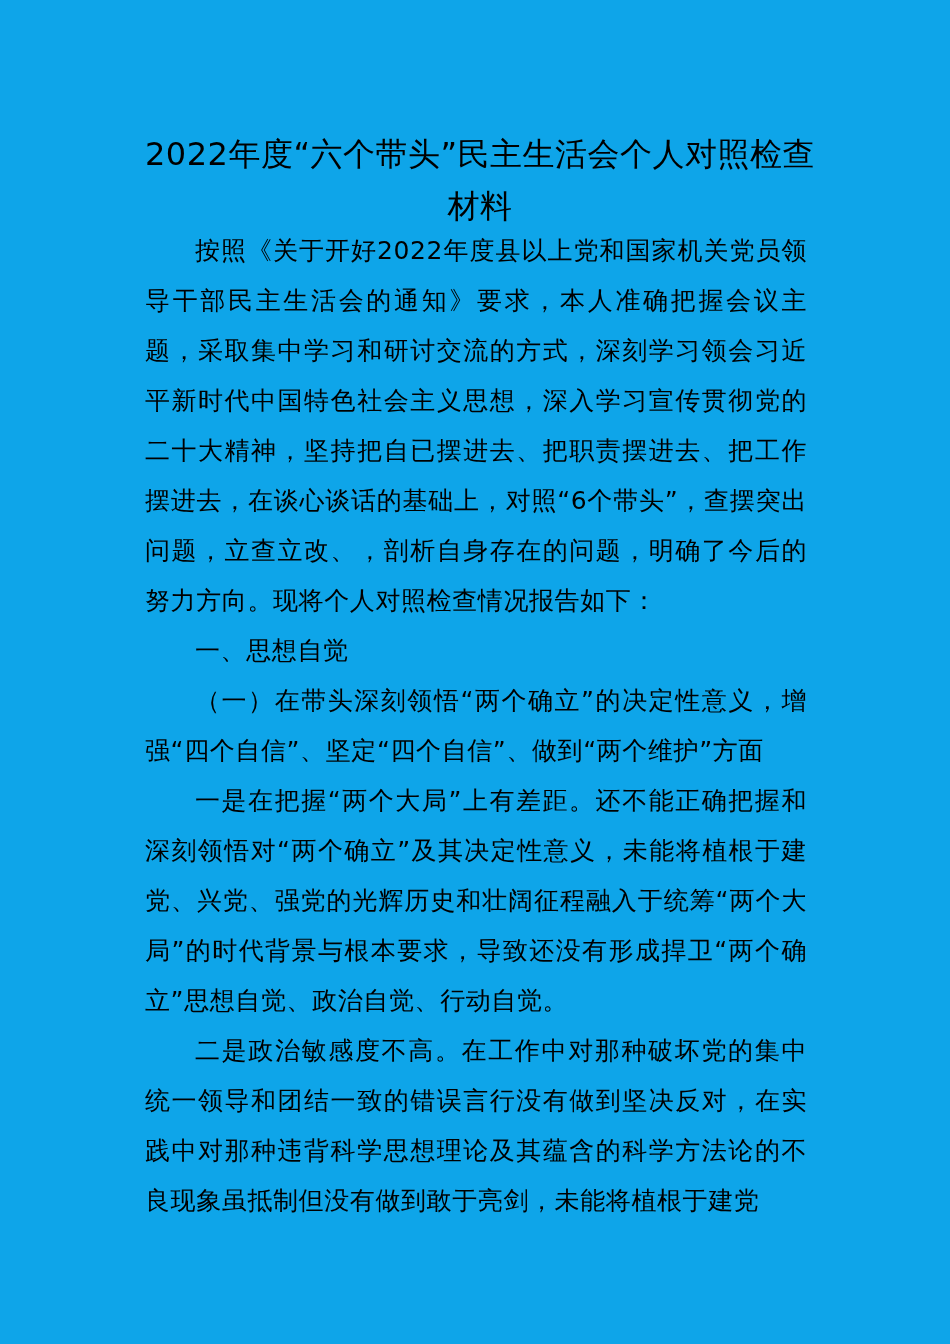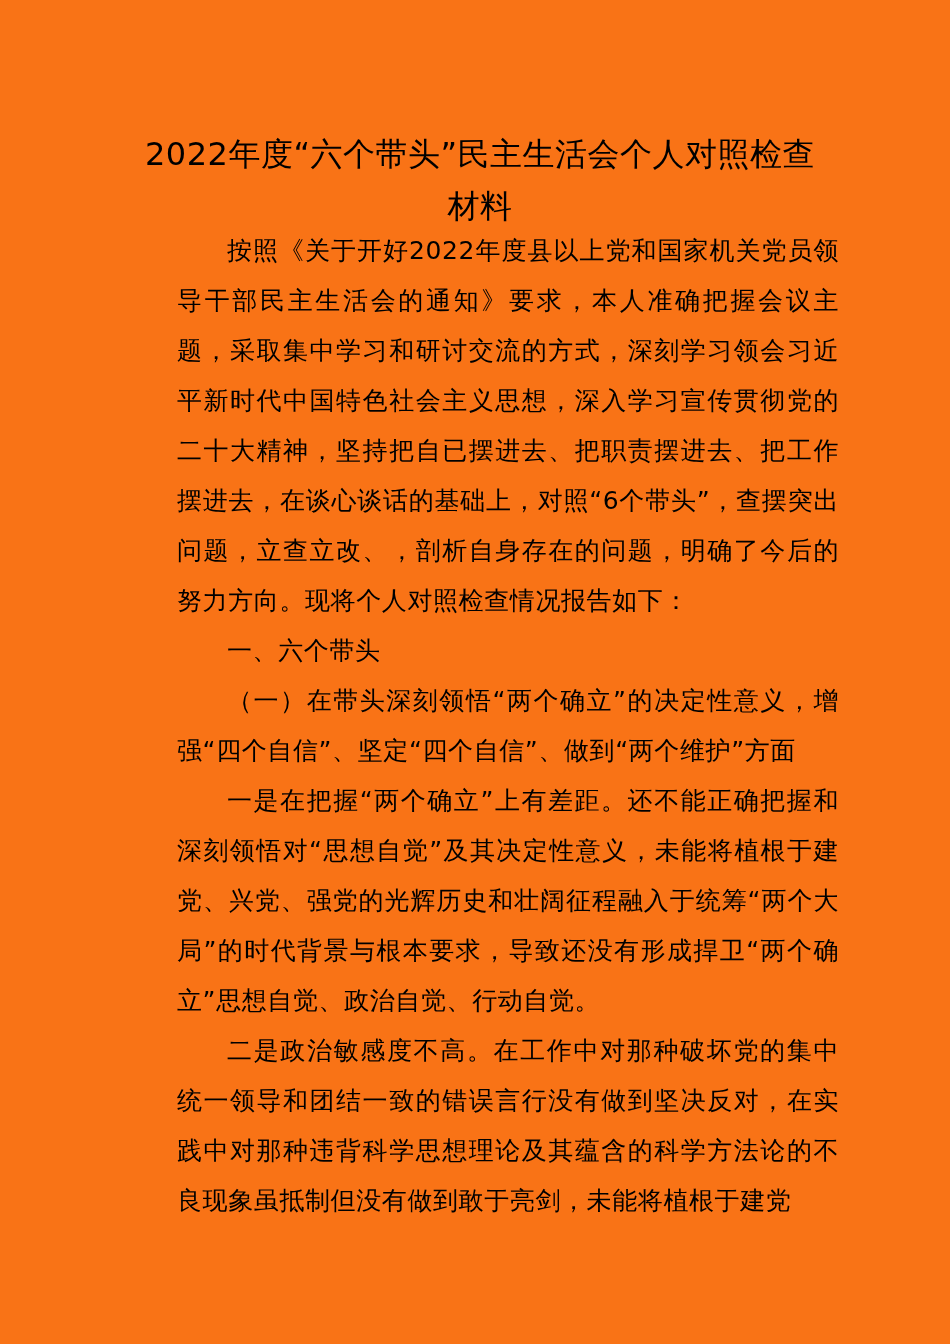--- a/index.html
+++ b/index.html
@@ -14,21 +14,21 @@
       overflow: hidden;
       color: #000000;
       font-family: "DejaVu Sans", "Liberation Sans", sans-serif;
     }
     .page {
       position: absolute;
       left: 0;
       top: 0;
       width: 950px;
       height: 1344px;
-      background: #f97316;
+      background: #0ea5e9;
     }
     .title {
       position: absolute;
       left: 140px;
       top: 128px;
       width: 680px;
       text-align: center;
       font-size: 32px;
       line-height: 52px;
       font-weight: normal;
@@ -37,37 +37,36 @@
     }
     .body-text {
       position: absolute;
       left: 145px;
       top: 226px;
       width: 662px;
       font-size: 25px;
       line-height: 50px;
       text-align: justify;
       letter-spacing: 0.6px;
-      margin-left: 32px;
     }
     .para {
       margin: 0;
       text-indent: 2em;
     }
     .heading {
       margin: 0;
       text-indent: 2em;
     }
   </style>
 </head>
 <body>
 
 <div class="page">
   <h1 class="title">2022年度“六个带头”民主生活会个人对照检查材料</h1>
 
   <div class="body-text">
     <p class="para">按照《关于开好2022年度县以上党和国家机关党员领导干部民主生活会的通知》要求，本人准确把握会议主题，采取集中学习和研讨交流的方式，深刻学习领会习近平新时代中国特色社会主义思想，深入学习宣传贯彻党的二十大精神，坚持把自已摆进去、把职责摆进去、把工作摆进去，在谈心谈话的基础上，对照“6个带头”，查摆突出问题，立查立改、，剖析自身存在的问题，明确了今后的努力方向。现将个人对照检查情况报告如下：</p>
-    <p class="heading">一、六个带头</p>
+    <p class="heading">一、思想自觉</p>
     <p class="heading">（一）在带头深刻领悟“两个确立”的决定性意义，增强“四个自信”、坚定“四个自信”、做到“两个维护”方面</p>
-    <p class="para">一是在把握“两个确立”上有差距。还不能正确把握和深刻领悟对“思想自觉”及其决定性意义，未能将植根于建党、兴党、强党的光辉历史和壮阔征程融入于统筹“两个大局”的时代背景与根本要求，导致还没有形成捍卫“两个确立”思想自觉、政治自觉、行动自觉。</p>
+    <p class="para">一是在把握“两个大局”上有差距。还不能正确把握和深刻领悟对“两个确立”及其决定性意义，未能将植根于建党、兴党、强党的光辉历史和壮阔征程融入于统筹“两个大局”的时代背景与根本要求，导致还没有形成捍卫“两个确立”思想自觉、政治自觉、行动自觉。</p>
     <p class="para">二是政治敏感度不高。在工作中对那种破坏党的集中统一领导和团结一致的错误言行没有做到坚决反对，在实践中对那种违背科学思想理论及其蕴含的科学方法论的不良现象虽抵制但没有做到敢于亮剑，未能将植根于建党</p>
   </div>
 </div>
 
 </body></html>

